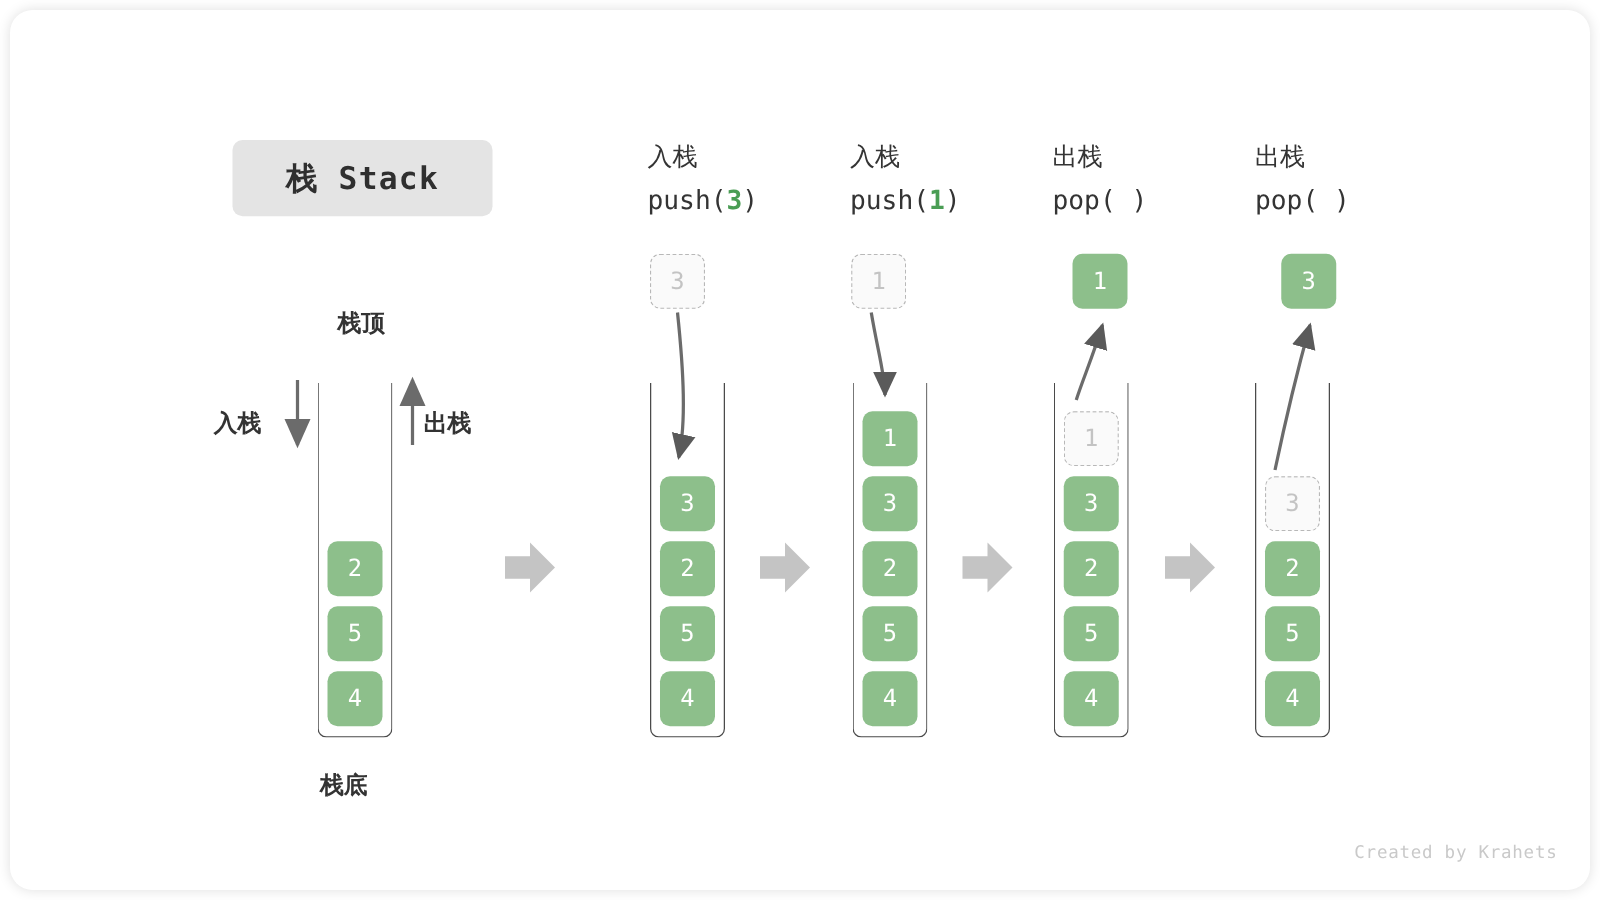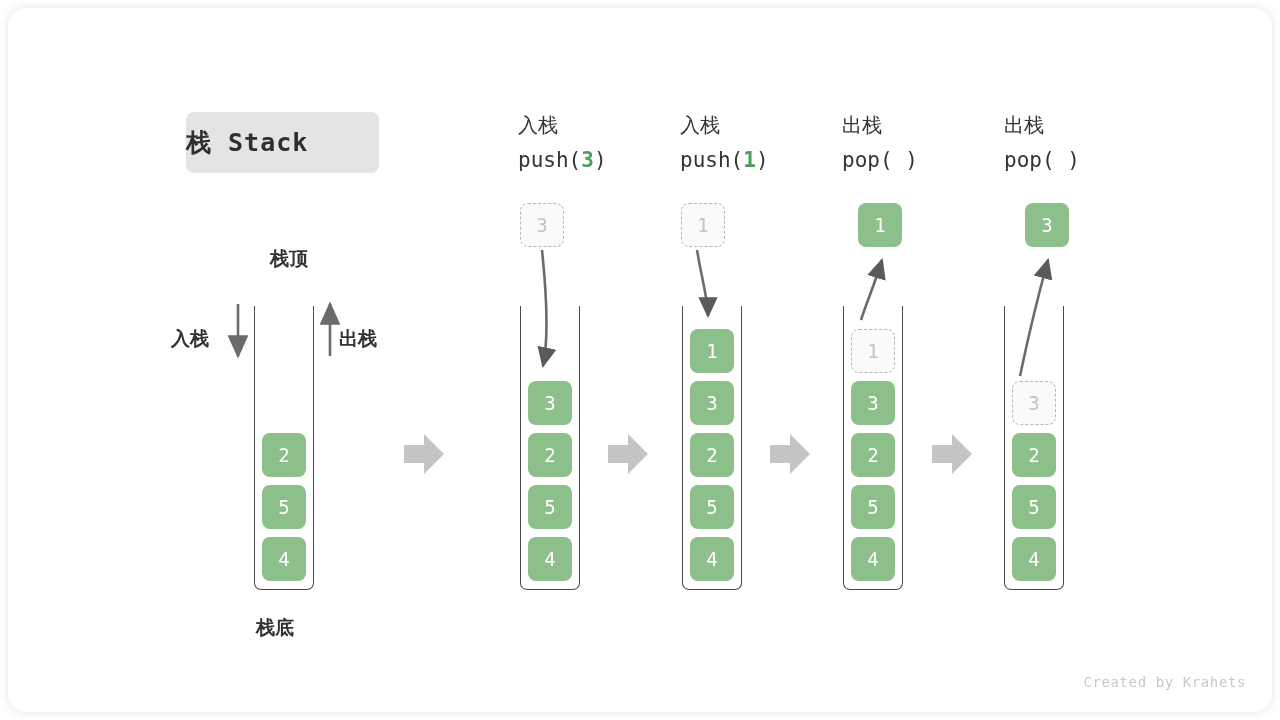--- a/index.html
+++ b/index.html
@@ -33,27 +33,27 @@
     left: 0; top: 0;
     width: 1264px;
     height: 704px;
   }
   .abs { position: absolute; }
 
   
   #title-badge {
     left: 178px;
     top: 104px;
-    width: 193px;
+    width: 208px;
     height: 61px;
     background: #e4e4e4;
     border-radius: 8px;
     display: flex;
     align-items: center;
-    justify-content: flex-start;
+    justify-content: center;
   }
   #title-badge .txt {
     font-family: "DejaVu Sans Mono", monospace;
     font-size: 25px;
     font-weight: bold;
     color: #2f2f2f;
     letter-spacing: 1px;
   }
 
   

